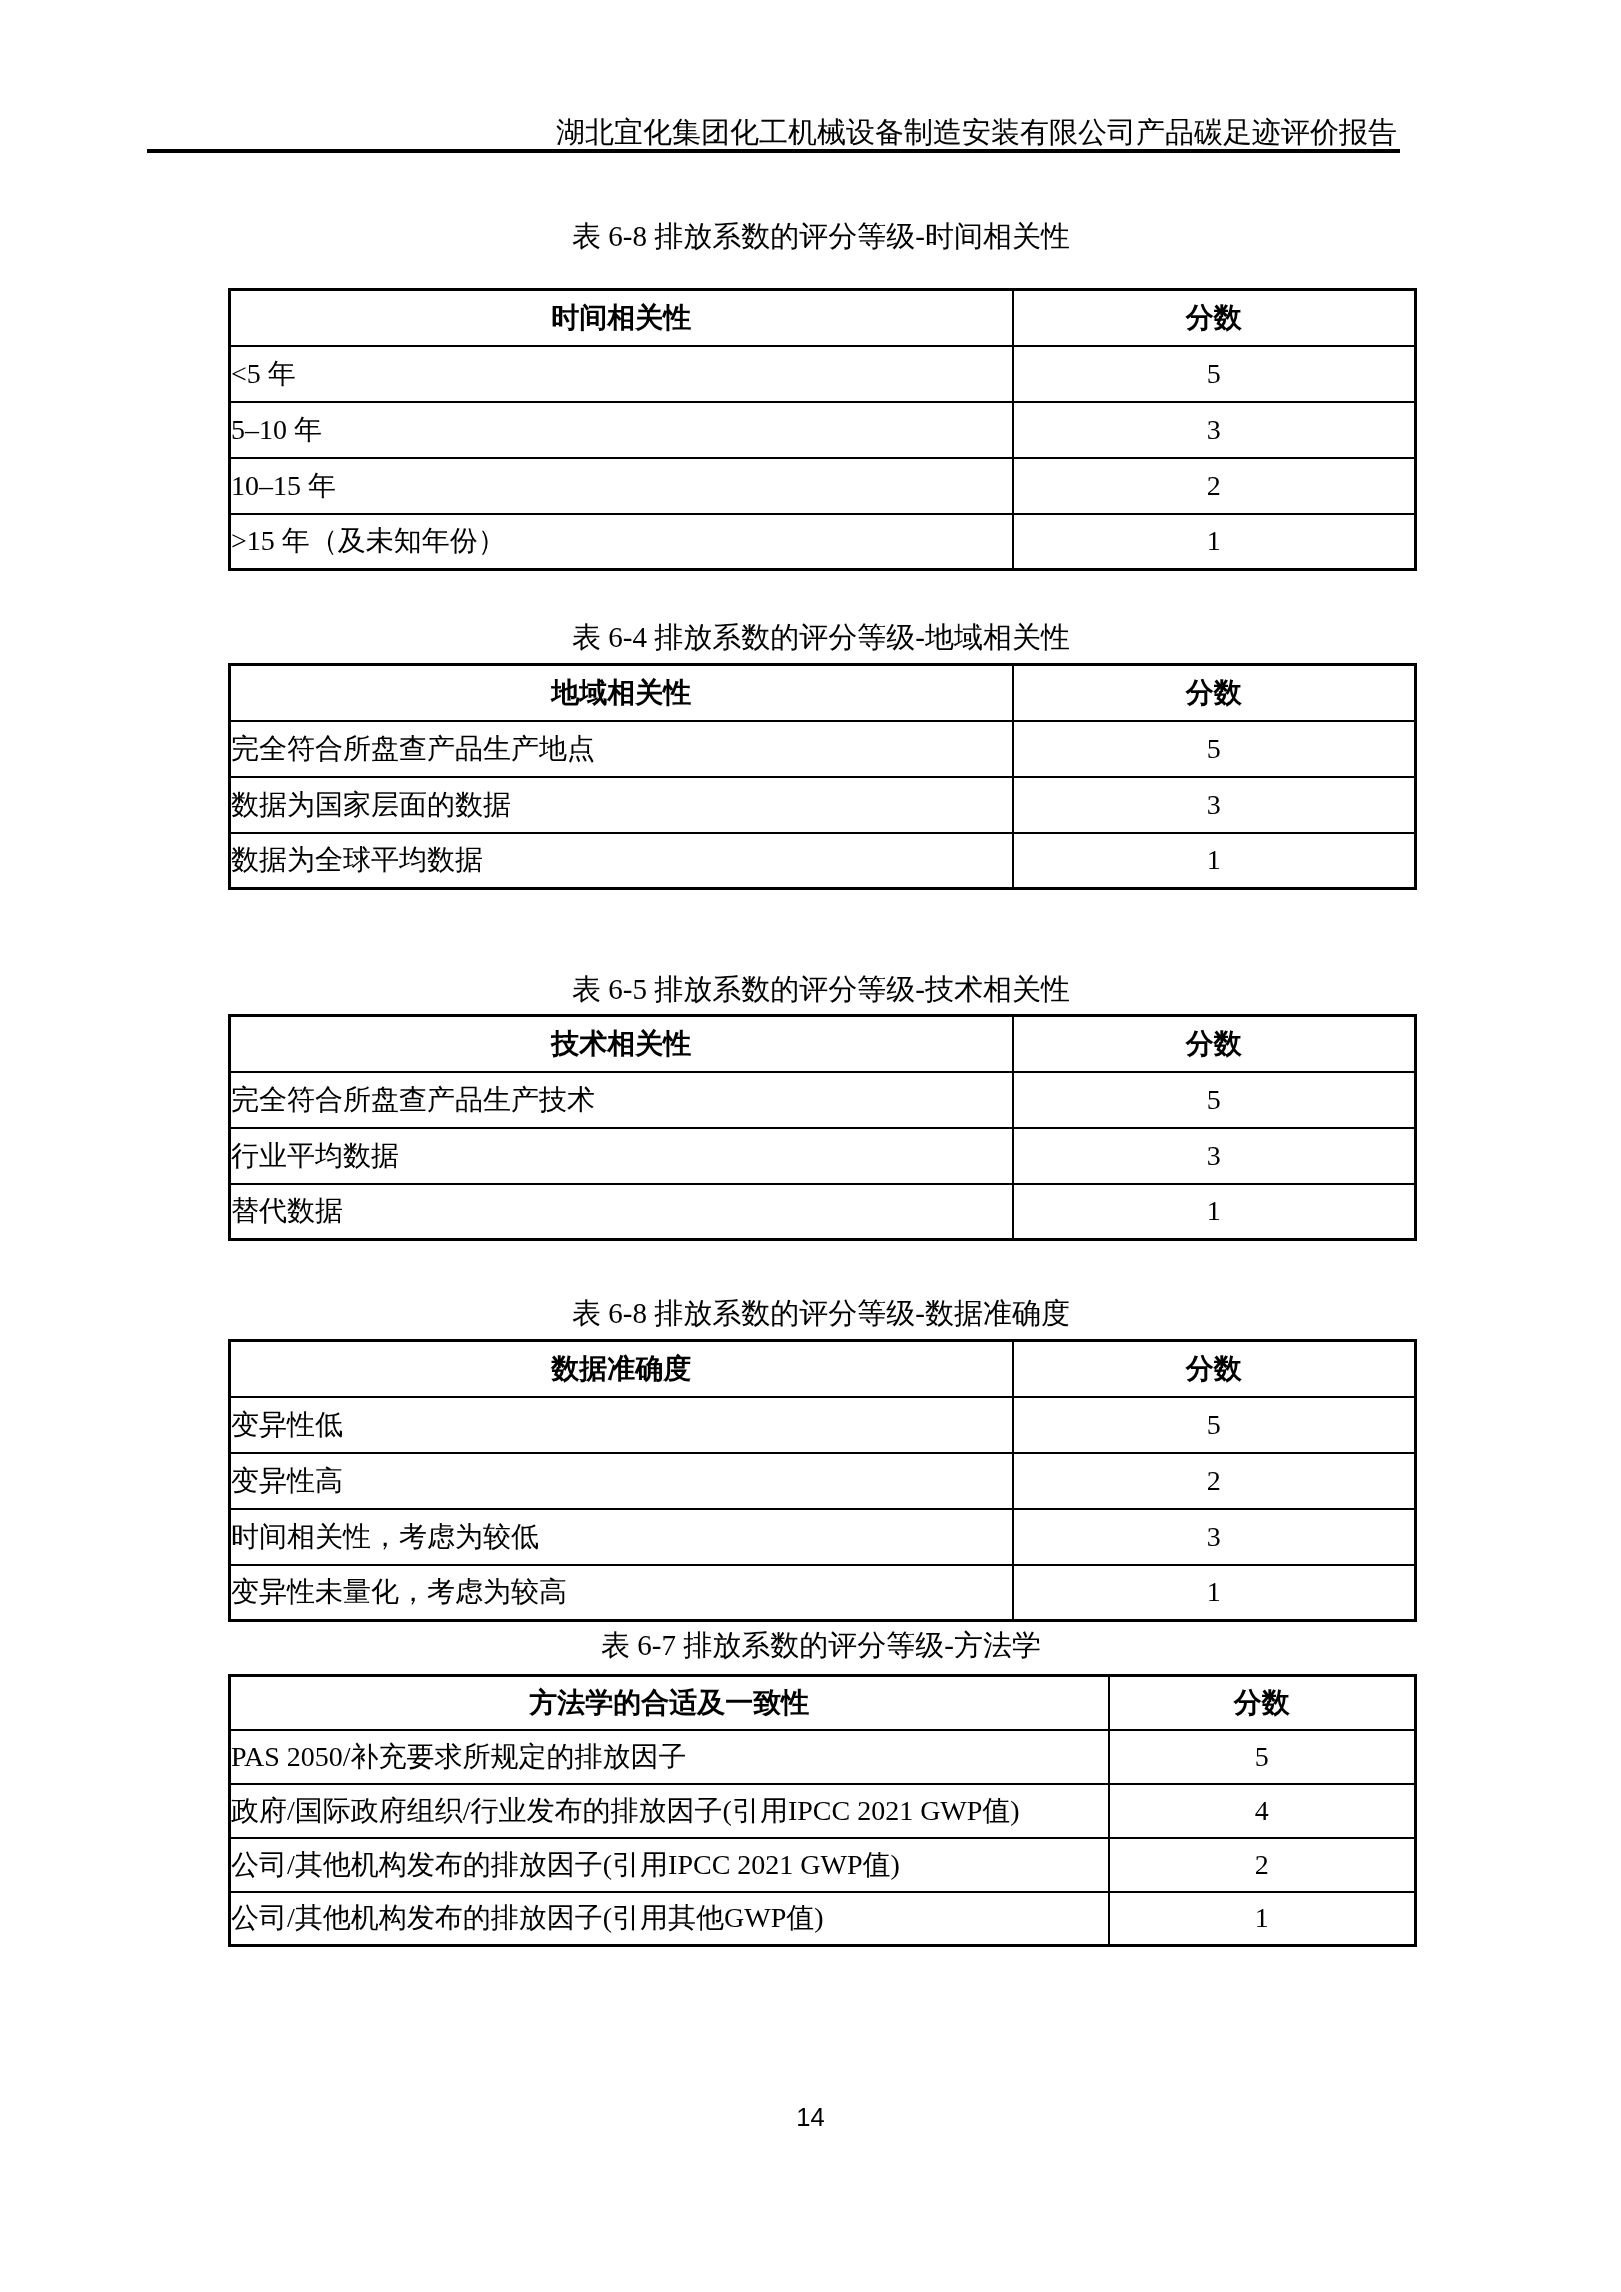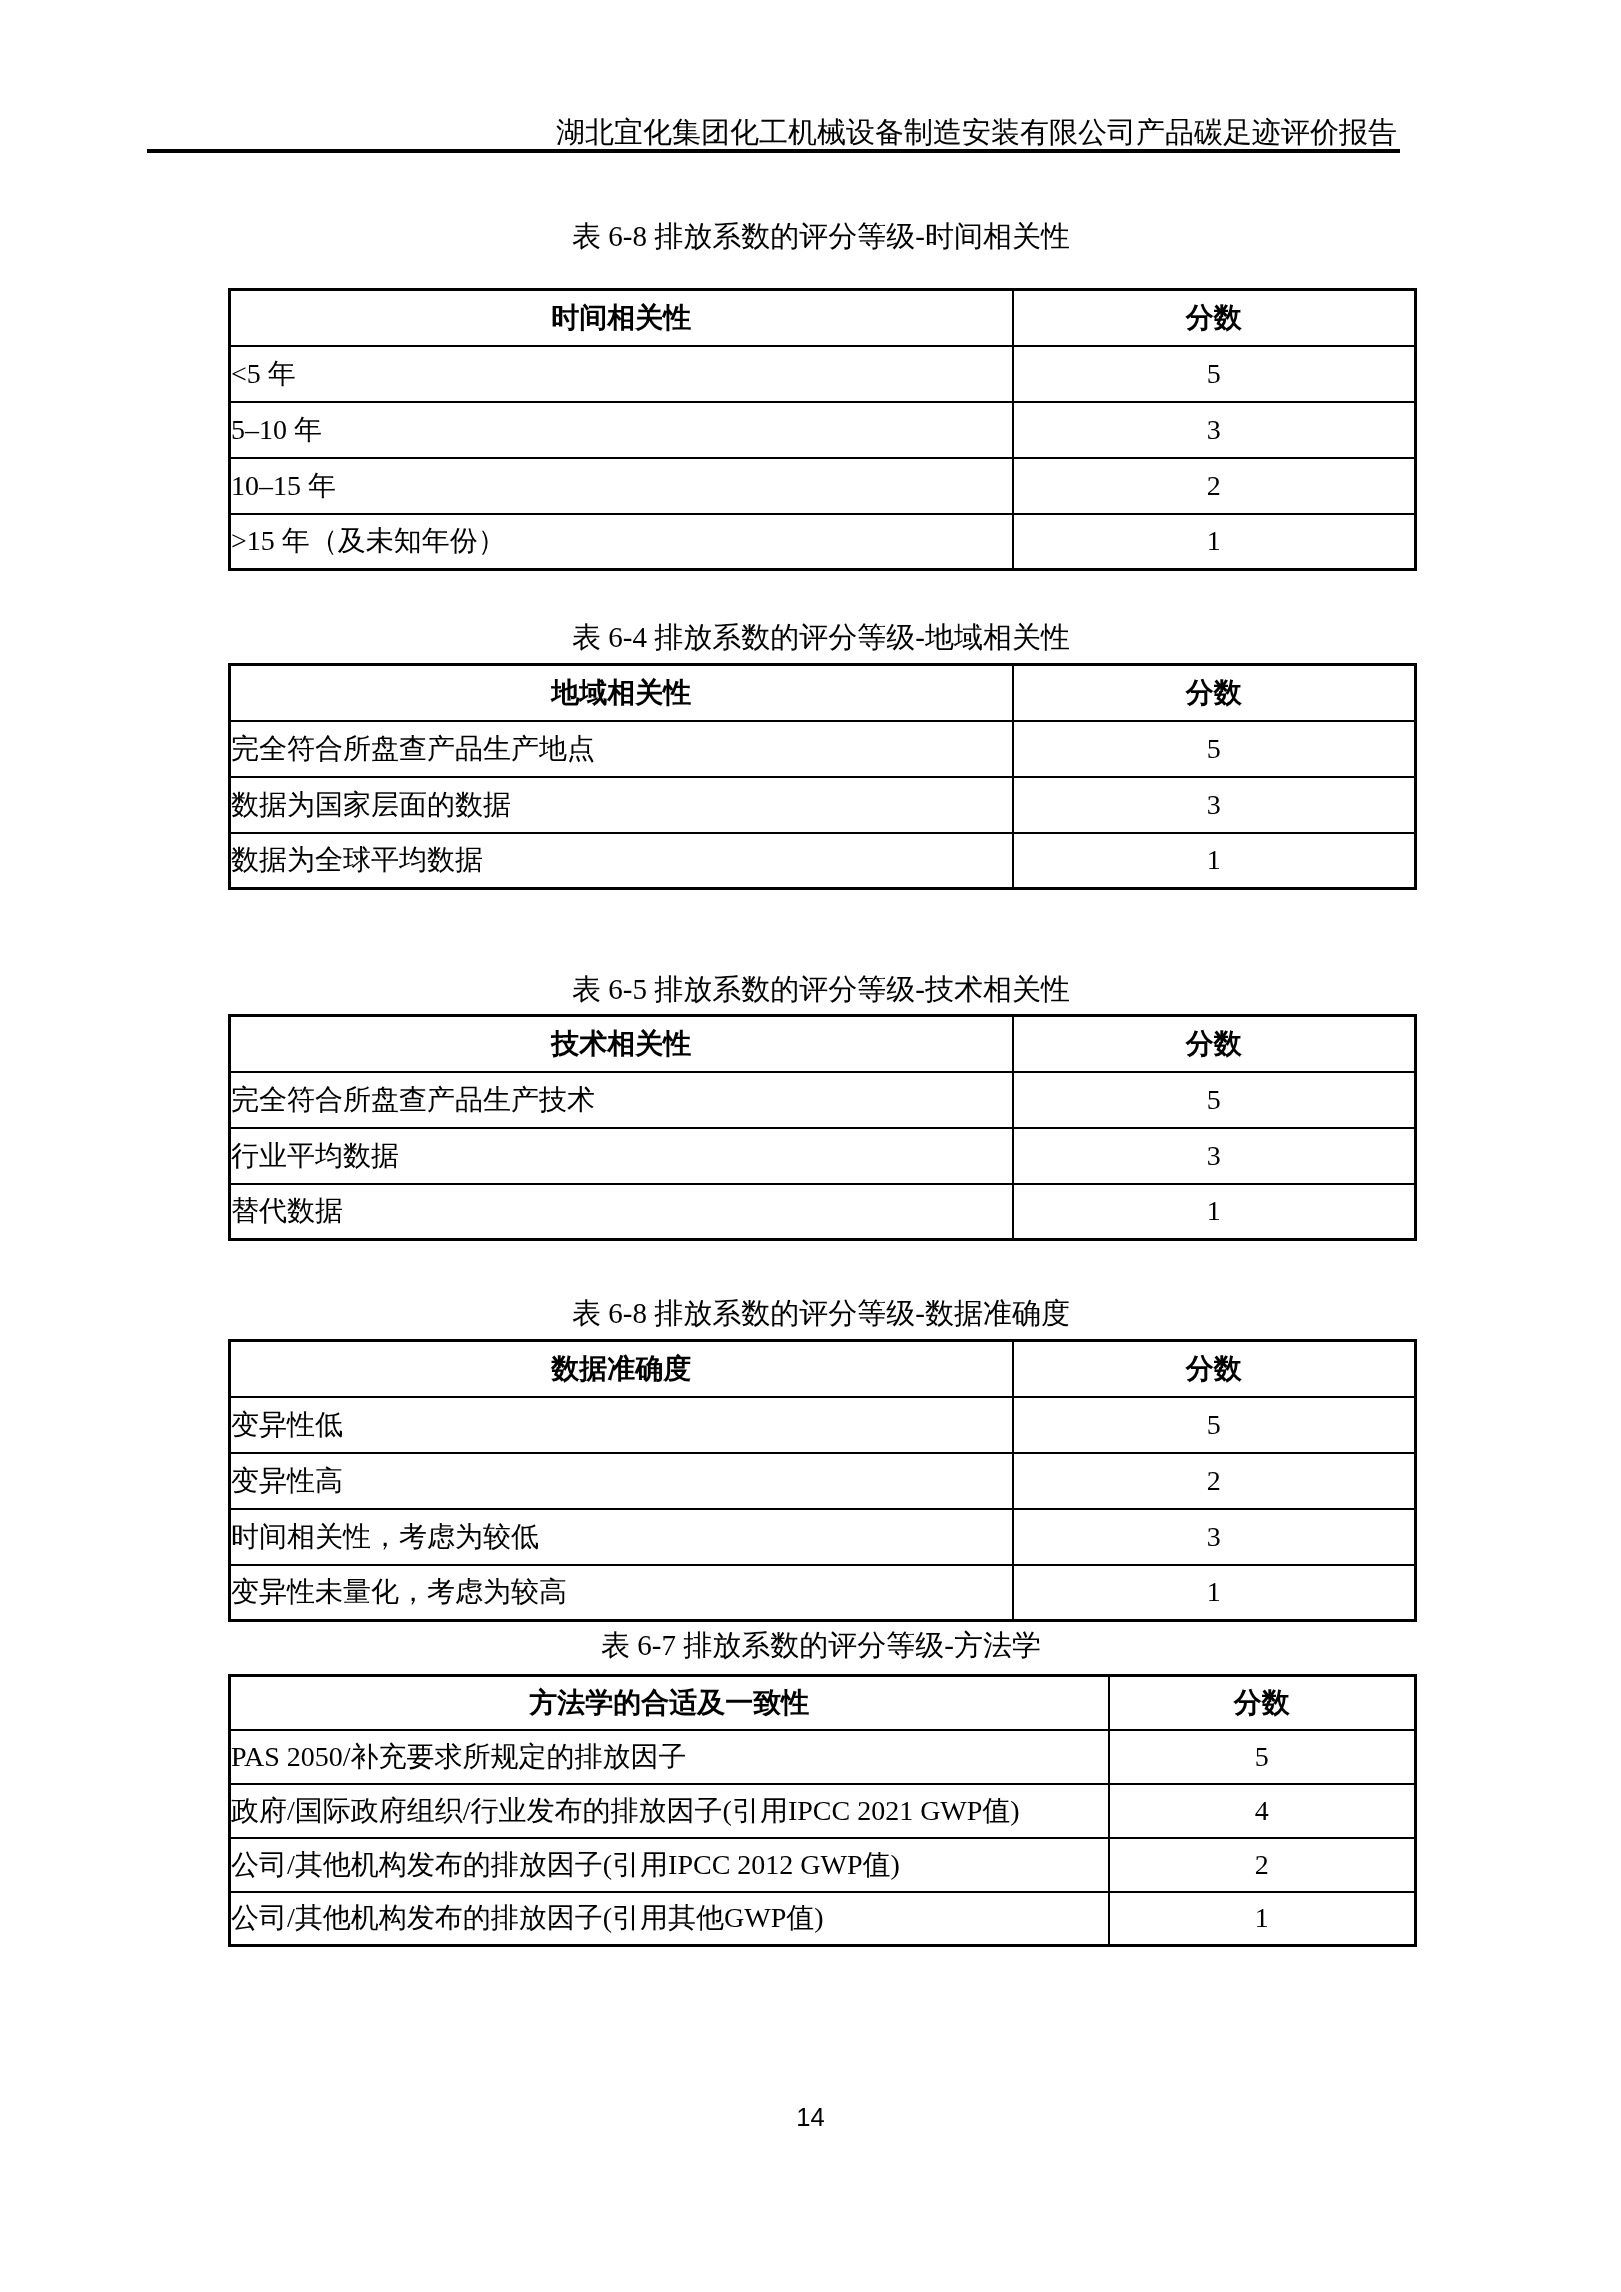--- a/index.html
+++ b/index.html
@@ -228,21 +228,21 @@
     </tr>
     <tr>
       <td class="lab">PAS 2050/补充要求所规定的排放因子</td>
       <td class="sc">5</td>
     </tr>
     <tr>
       <td class="lab">政府/国际政府组织/行业发布的排放因子(引用IPCC 2021 GWP值)</td>
       <td class="sc">4</td>
     </tr>
     <tr>
-      <td class="lab">公司/其他机构发布的排放因子(引用IPCC 2012 GWP值)</td>
+      <td class="lab">公司/其他机构发布的排放因子(引用IPCC 2021 GWP值)</td>
       <td class="sc">2</td>
     </tr>
     <tr>
       <td class="lab">公司/其他机构发布的排放因子(引用其他GWP值)</td>
       <td class="sc">1</td>
     </tr>
   </tbody>
     </table>
 
   <div class="page-number">14</div>

